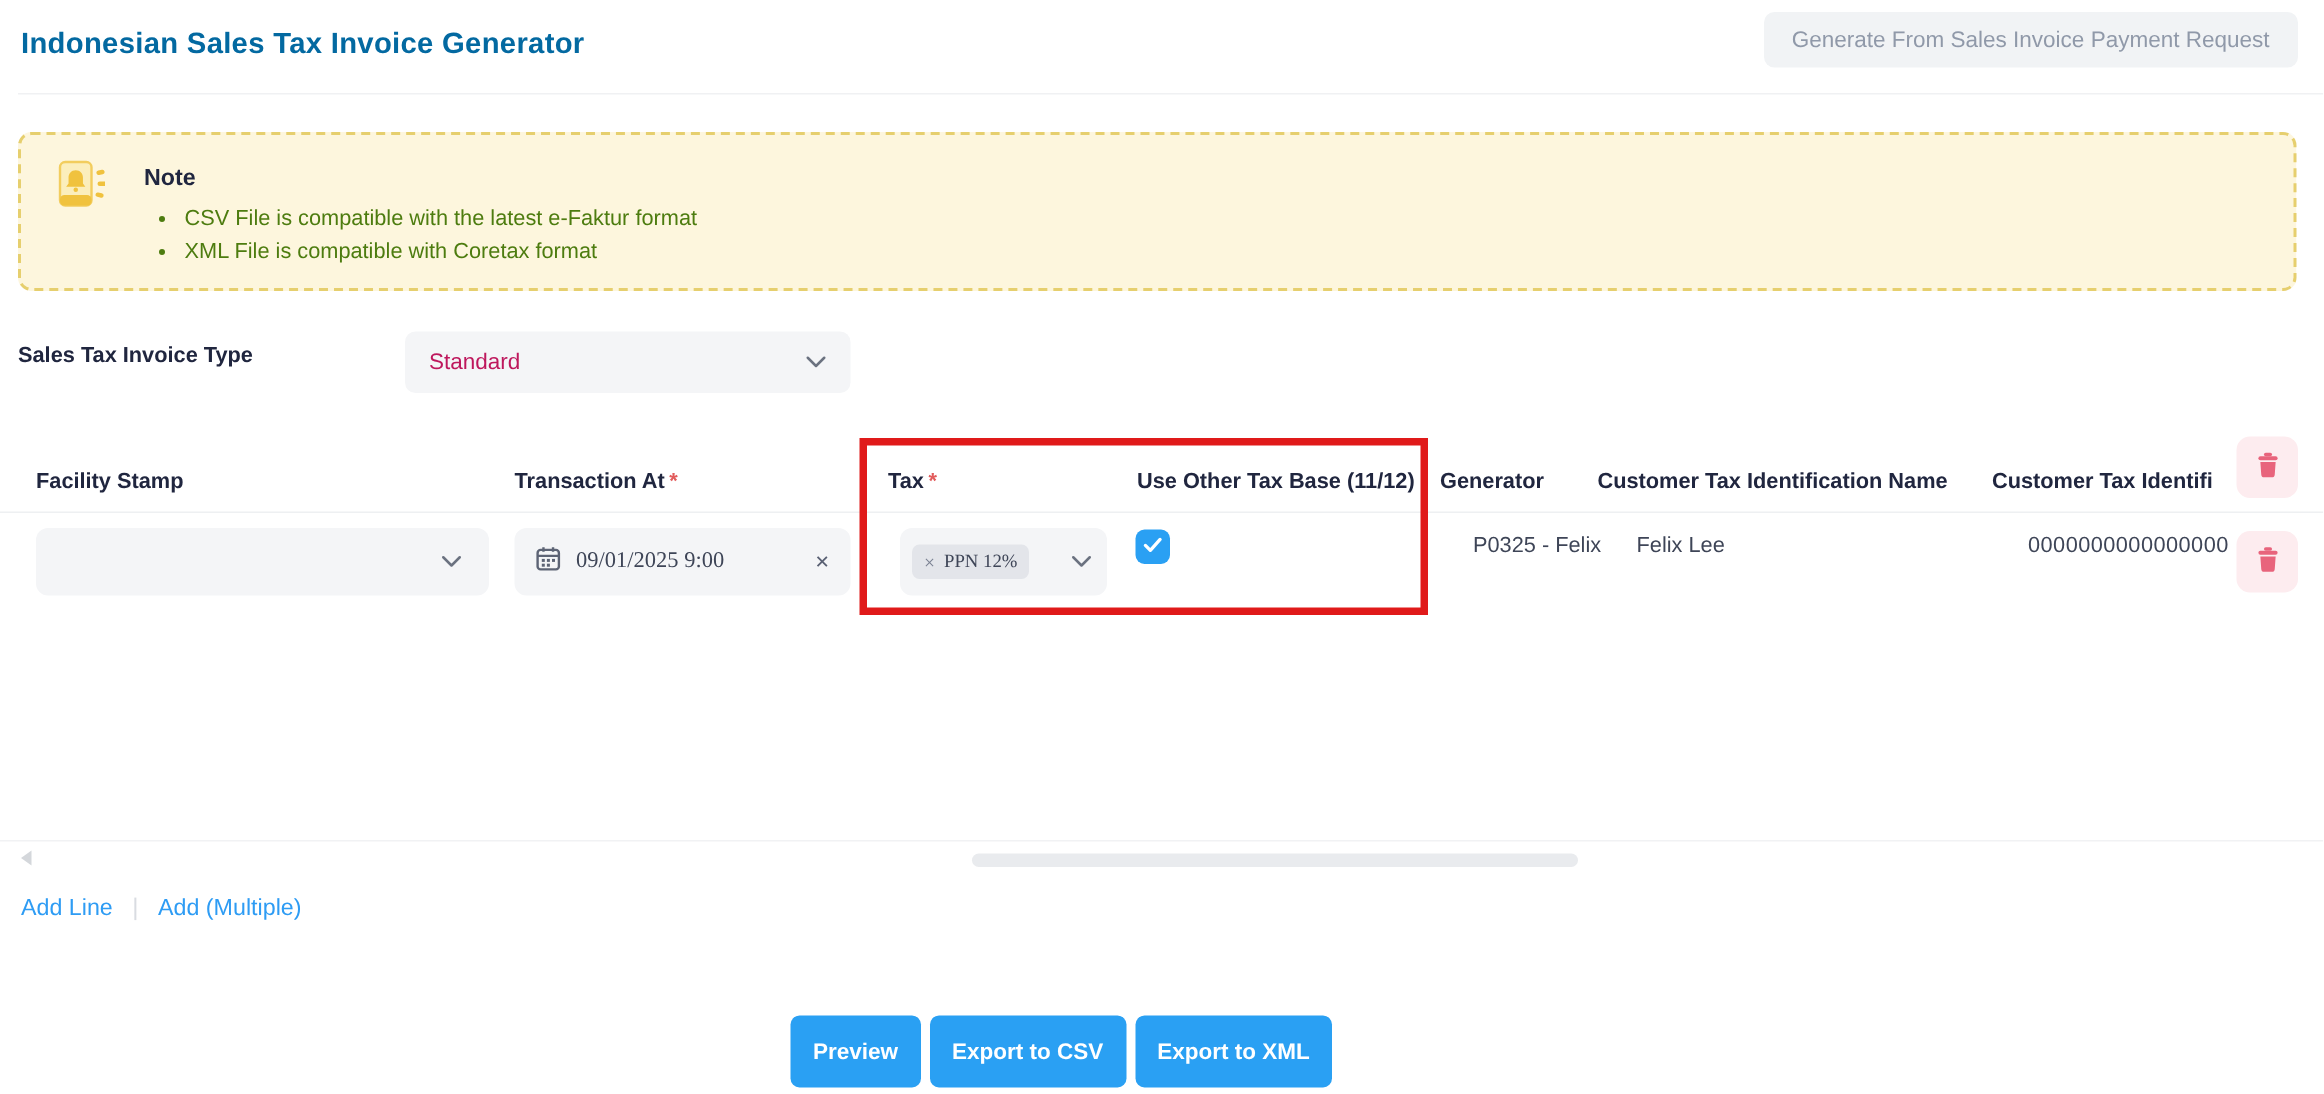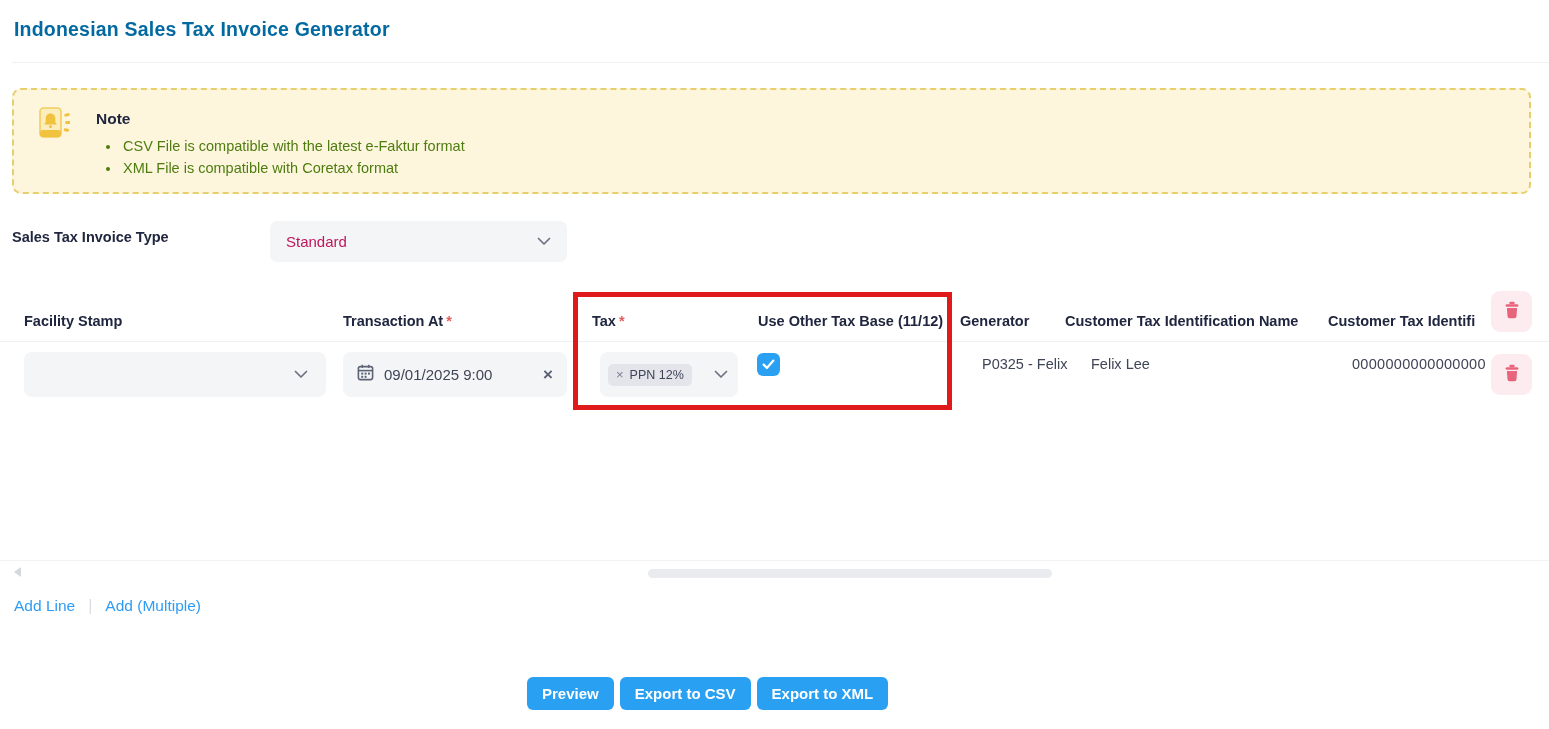--- a/index.html
+++ b/index.html
@@ -20,21 +20,21 @@
   .type-label { position:absolute; left:12px; top:229px; font-size:14.5px; font-weight:700; color:#20263f; }
   .type-select { position:absolute; left:270px; top:221px; width:297px; height:41px; background:#f4f5f7; border-radius:7px; display:flex; align-items:center; padding:0 16px; cursor:pointer; }
   .type-select .val { font-size:15px; color:#be185d; }
   .type-select .chev { margin-left:auto; display:flex; }
 
   .th { position:absolute; top:313px; font-size:14.5px; font-weight:700; color:#20263f; white-space:nowrap; }
   .req { color:#e25c5c; margin-left:3px; }
   .hr-head { position:absolute; left:0; right:0; top:341px; height:1px; background:#eef0f2; }
   .hr-bottom { position:absolute; left:0; right:0; top:560px; height:1px; background:#f1f2f4; }
 
-  .field { position:absolute; top:352px; height:45px; background:#f4f5f7; border-radius:8px; display:flex; align-items:center; }
+  .field { position:absolute; top:352px; height:45px; background:#f4f5f7; border-radius:8px; display:flex; align-items:center;font-family:Liberation Serif, serif; }
   .f-facility { left:24px; width:302px; padding:0 18px; cursor:pointer; }
   .f-trans { left:343px; width:224px; padding:0 14px; gap:10px; }
   .f-tax { left:600px; width:138px; padding:0 10px 0 8px; cursor:pointer; }
   .field .chev { margin-left:auto; display:flex; }
   .date-text { font-size:15px; font-weight:500; color:#3e4557; white-space:nowrap; }
   .clear-x { margin-left:auto; font-size:17px; font-weight:700; color:#596073; cursor:pointer; line-height:1; }
   .chip { background:#e3e5ea; border-radius:5px; padding:4px 8px; font-size:12.5px; font-weight:500; color:#3e4557; display:flex; align-items:center; gap:6px; white-space:nowrap; }
   .chip .chip-x { color:#7a8092; font-size:13px; cursor:pointer; line-height:1; }
 
   .checkbox { position:absolute; left:757px; top:353px; width:23px; height:23px; background:#2aa0f3; border-radius:6px; display:flex; align-items:center; justify-content:center; cursor:pointer; }
@@ -51,28 +51,29 @@
   .annotation { position:absolute; left:573px; top:292px; width:379px; height:118px; border:5px solid #e01a1a; pointer-events:none; z-index:50; }
 
   .scroll-arrow { position:absolute; left:14px; top:567px; width:0; height:0; border-top:5px solid transparent; border-bottom:5px solid transparent; border-right:7px solid #d4d7db; cursor:pointer; }
   .scroll-thumb { position:absolute; left:648px; top:569px; width:404px; height:9px; background:#e9ebee; border-radius:5px; cursor:pointer; }
 
   .add-row { position:absolute; left:14px; top:597px; display:flex; align-items:center; gap:13px; }
   .add-link { color:#2e9cf4; font-size:15.5px; cursor:pointer; text-decoration:none; }
   .vsep { color:#d9dce1; font-size:16px; }
 
   .footer { position:absolute; left:527px; top:677px; display:flex; gap:6px; }
-  .btn-blue { height:33px; padding:0 15px; background:#2aa0f3; color:#fff; border:none; border-radius:6px; font-size:15px; font-weight:700; font-family:inherit; cursor:pointer; white-space:nowrap; }
+  .btn-blue { height:48px; padding:0 15px; background:#2aa0f3; color:#fff; border:none; border-radius:6px; font-size:15px; font-weight:700; font-family:inherit; cursor:pointer; white-space:nowrap; }
 </style>
 </head>
 <body>
 
 <div class="app">
 
   <h1 class="page-title">Indonesian Sales Tax Invoice Generator</h1>
+  <button class="btn-gray">Generate From Sales Invoice Payment Request</button>
   <div class="hr-top"></div>
 
   <div class="note">
     <span class="note-icon">
       <svg width="32" height="38" viewBox="0 0 32 38">
         <rect x="2" y="3" width="21" height="29" rx="3.5" fill="#fbeebc" stroke="#f2cd5e" stroke-width="1.6"></rect>
         <rect x="2" y="25" width="21" height="7" rx="3" fill="#f0c23e"></rect>
         <path d="M12.5 8.5c-3 0-4.8 2.2-4.8 4.8v4l-1.6 2.2h12.8l-1.6-2.2v-4c0-2.6-1.8-4.8-4.8-4.8z" fill="#f0c23e"></path>
         <circle cx="12.5" cy="21.5" r="1.5" fill="#f0c23e"></circle>
         <rect x="26" y="9" width="5.5" height="3" rx="1.5" fill="#f0c23e" transform="rotate(-12 26 9)"></rect>

